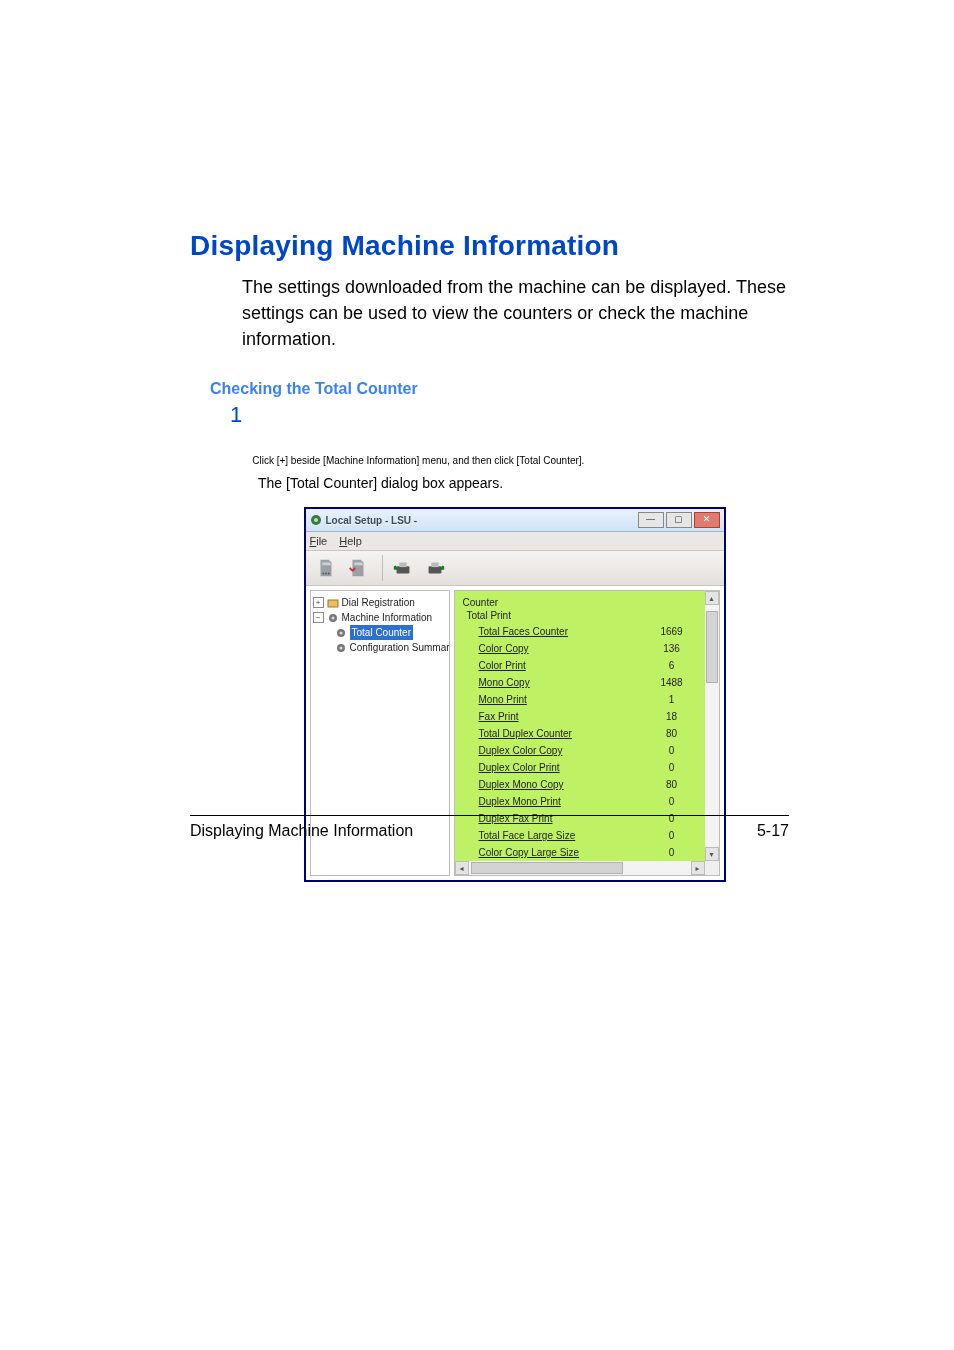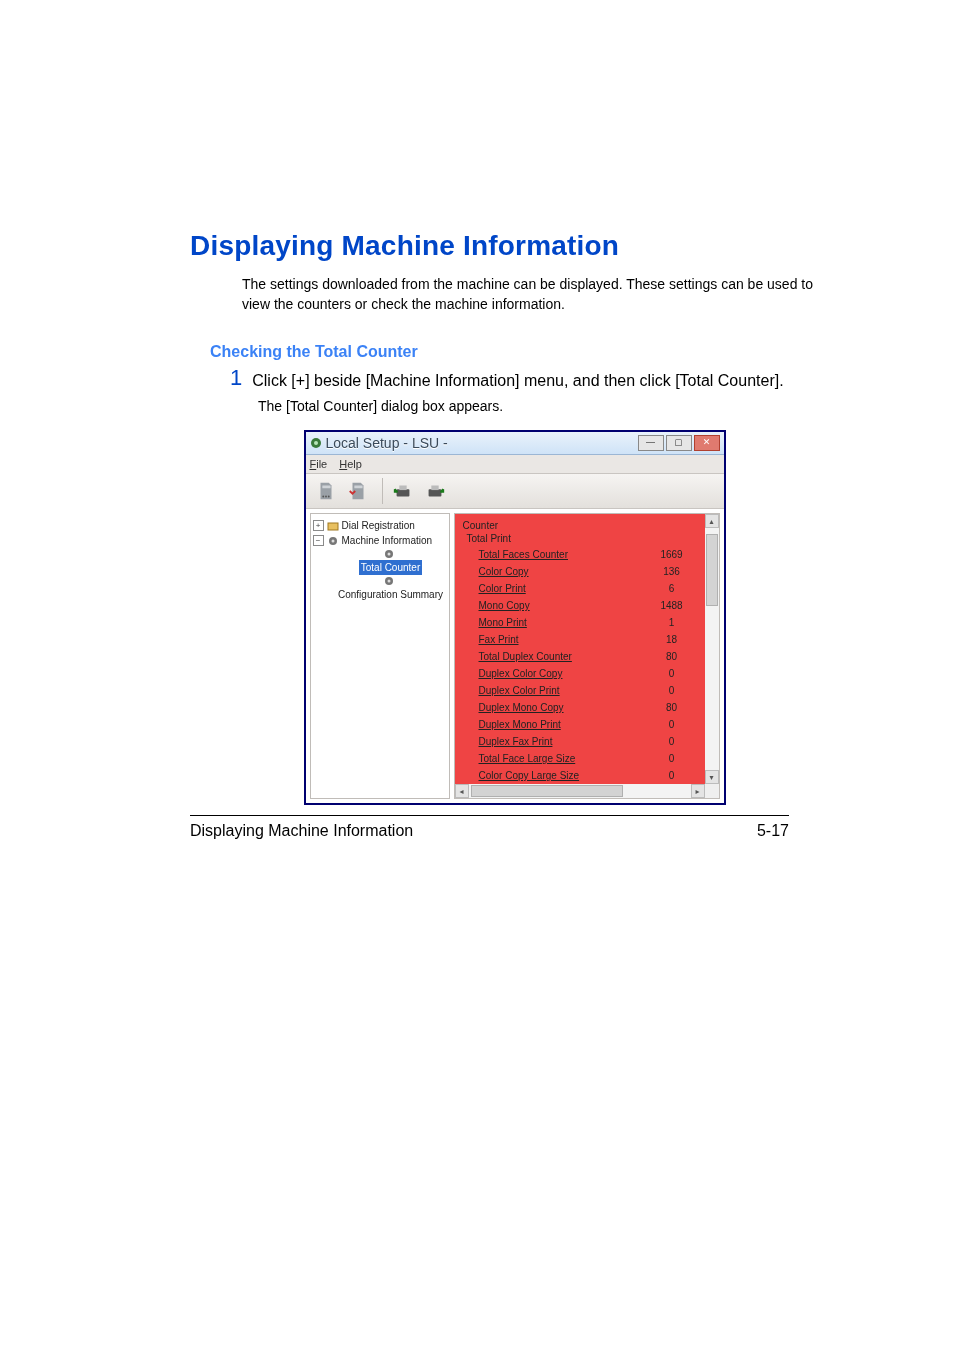--- a/index.html
+++ b/index.html
@@ -19,21 +19,21 @@
     padding: 230px 115px 0 190px;
   }
   .h1 {
     font-size: 28px;
     font-weight: bold;
     color: #0046c8;
     margin: 0 0 12px 0;
     letter-spacing: 0.2px;
   }
   .intro {
-    font-size: 14px;
+    font-size: 18px;
     line-height: 1.45;
     margin: 0 0 28px 52px;
     color: #000;
   }
   .h2 {
     font-size: 16px;
     font-weight: bold;
     margin: 0 0 8px 20px;
     color: #3b82f6;
   }
@@ -46,22 +46,23 @@
   .step-num {
     font-size: 22px;
     color: #0046c8;
     font-weight: normal;
     line-height: 1;
     margin-right: 10px;
     margin-top: -2px;
     font-family: Arial, Helvetica, sans-serif;
   }
   .step-body {
-    font-size: 16px;
+    font-size: 10px;
     line-height: 1.45;
+    margin-top: 48px;
   }
   .step-sub {
     font-size: 14px;
     margin-left: 68px;
     line-height: 1.45;
   }
 
   
   .window {
     width: 418px;
@@ -78,22 +79,23 @@
     align-items: center;
     padding: 0 4px;
   }
   .titlebar .appicon {
     width: 12px; height: 12px;
     margin-right: 4px;
   }
   .titlebar .title {
     flex: 1;
     color: #3a4a5a;
-    font-size: 14px;
+    font-size: 10px;
     text-shadow: 0 1px 0 #fff;
+    font-weight: bold;
   }
   .winbtns {
     display: flex;
     gap: 2px;
   }
   .winbtn {
     width: 24px; height: 14px;
     border: 1px solid #888;
     background: #e6e6e6;
     font-size: 9px;
@@ -149,41 +151,41 @@
     height: 286px;
     box-sizing: border-box;
   }
   .tree-row {
     display: flex;
     align-items: center;
     line-height: 15px;
     white-space: nowrap;
   }
   .tree-ind0 { padding-left: 0px; }
-  .tree-ind2 { padding-left: 22px; flex-direction: column; }
+  .tree-ind2 { padding-left: 22px; }
   .exp {
     width: 9px; height: 9px;
     border: 1px solid #8a8a8a;
     display: inline-flex; align-items:center; justify-content:center;
     font-size: 8px; line-height:8px;
     color:#444; background:#fff;
     margin-right: 3px;
   }
   .tree-icon { width:12px; height:12px; margin-right:3px; display:inline-flex; align-items:center; justify-content:center; }
   .node-selected {
     background: #2f6fd0;
     color: #ffffff;
     padding: 0 2px;
   }
 
   .content {
     flex: 1;
     border: 1px solid #c0bcb8;
     margin: 4px 4px 4px 0;
-    background: #ef4444;
+    background: #bef264;
     position: relative;
     height: 286px;
     box-sizing: border-box;
     overflow: hidden;
   }
   .content-inner {
     position:absolute;
     left:0; right:14px; top:0; bottom:14px;
     overflow:hidden;
     padding: 4px 8px;

